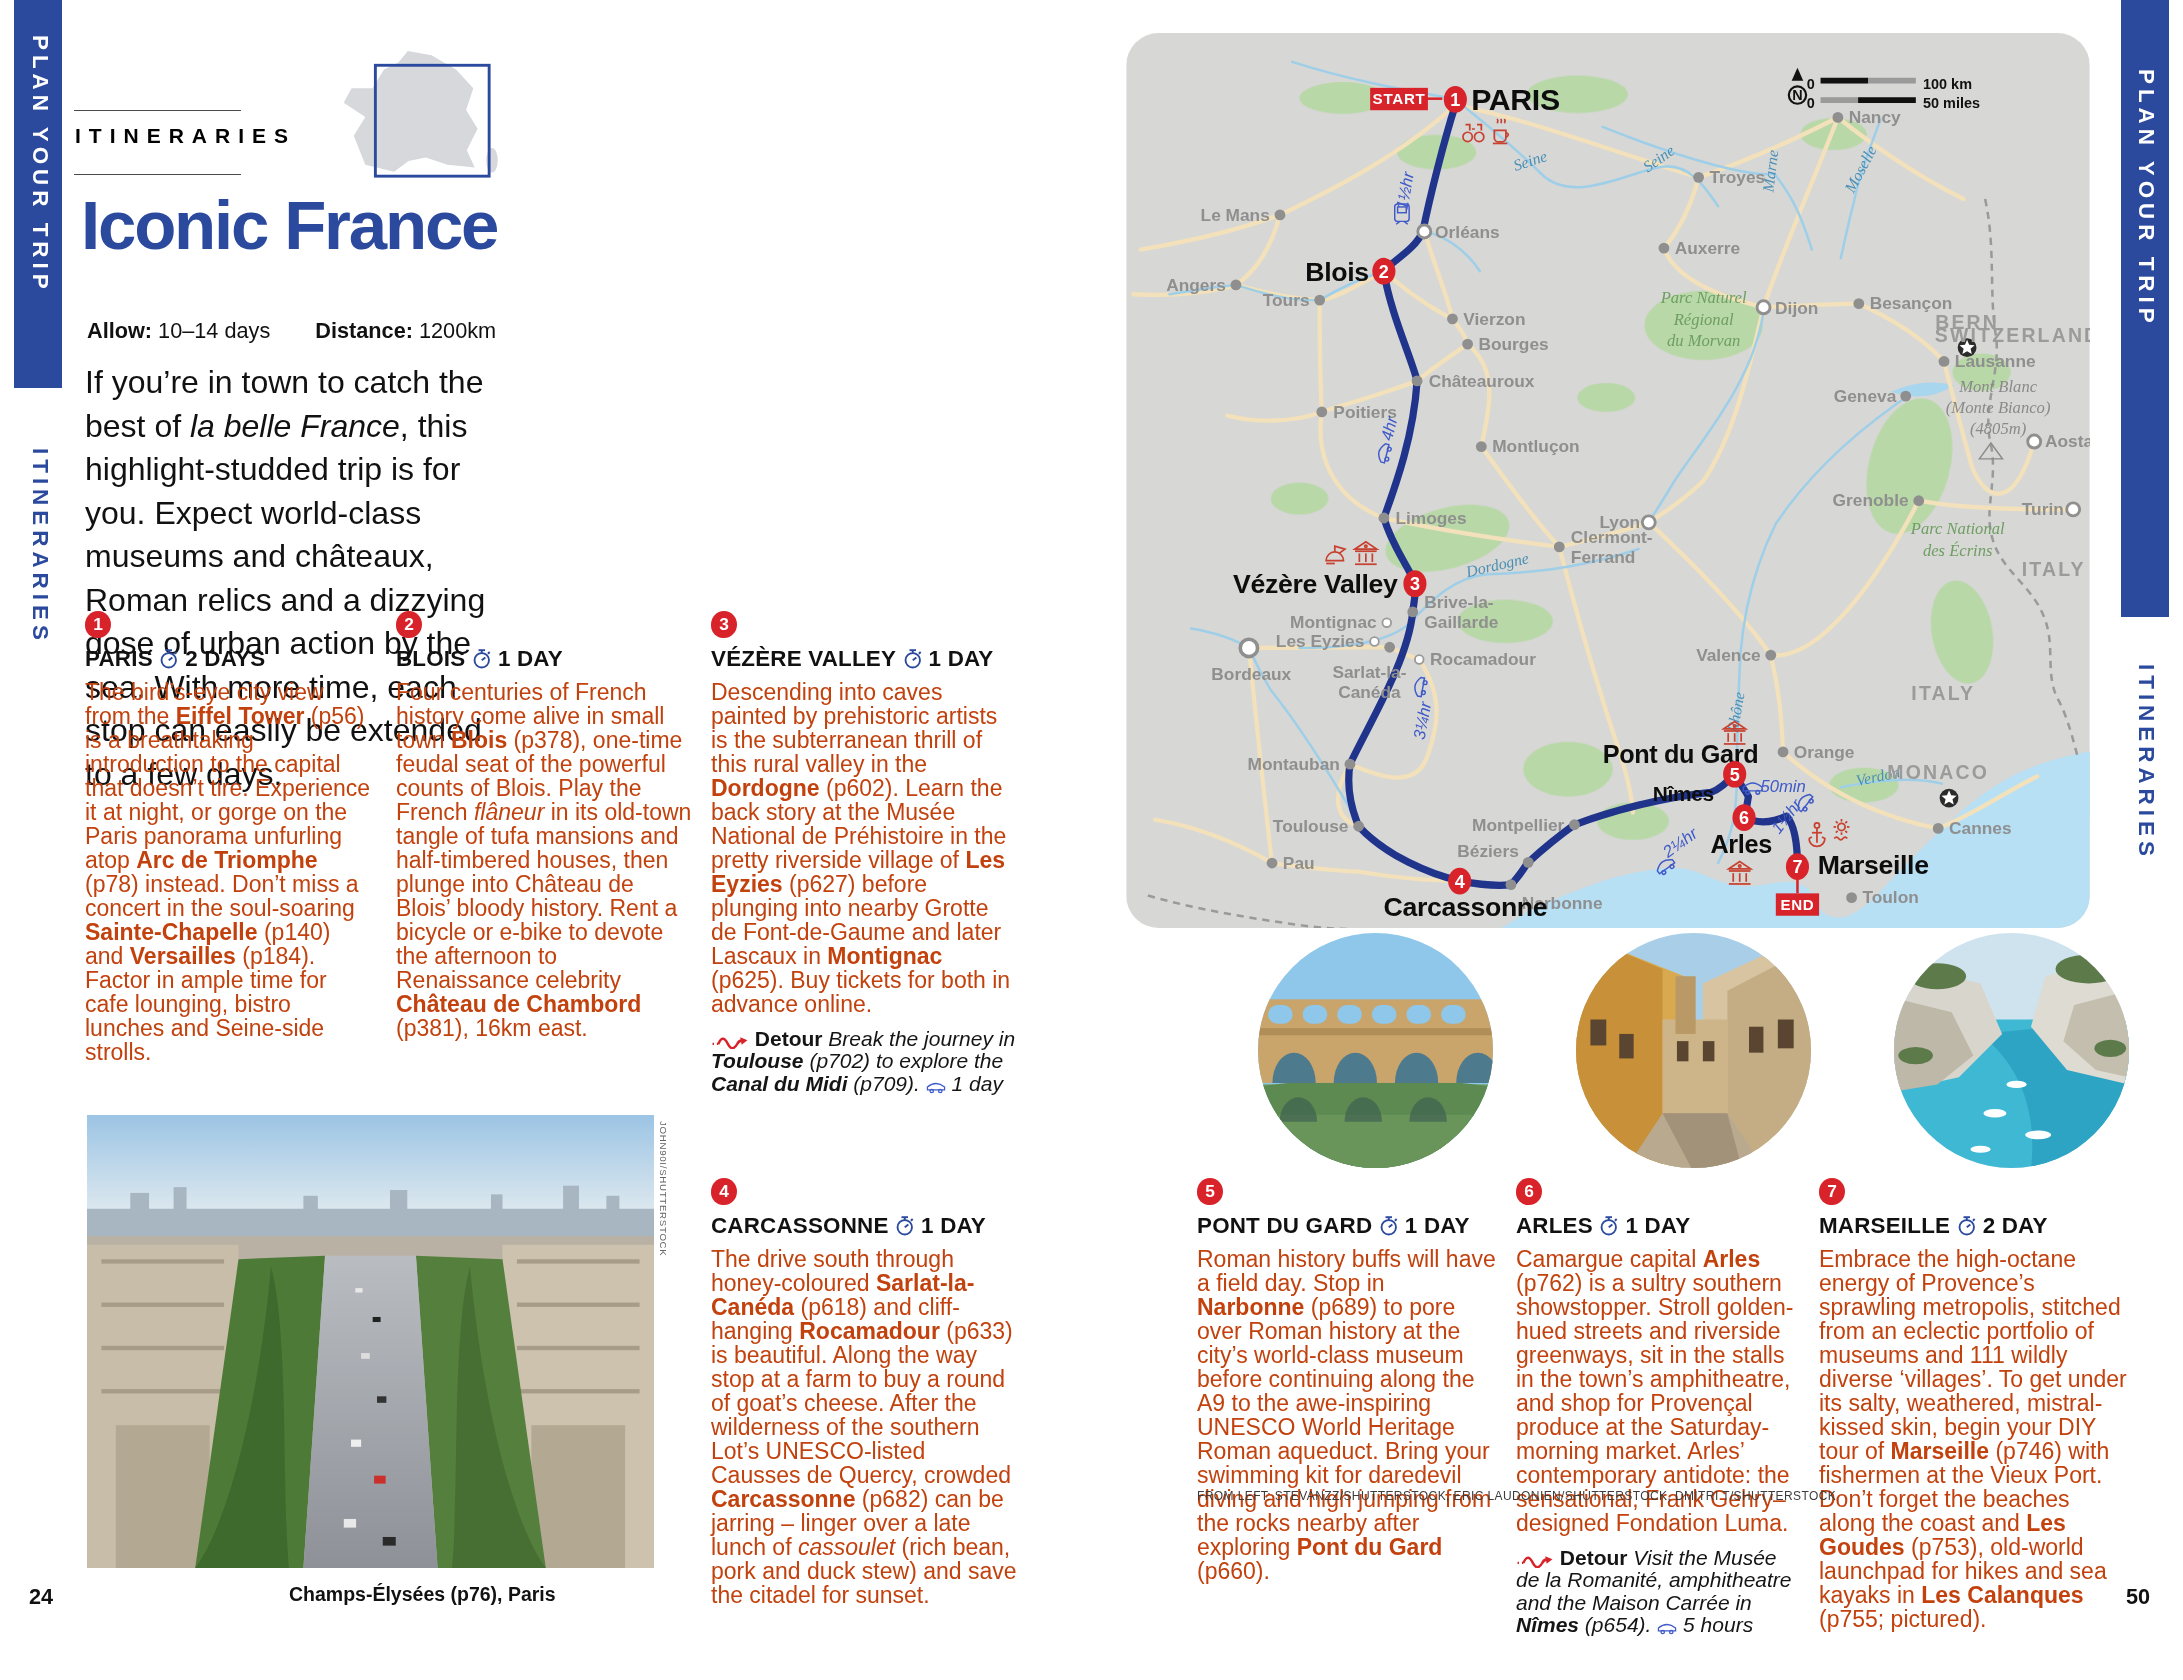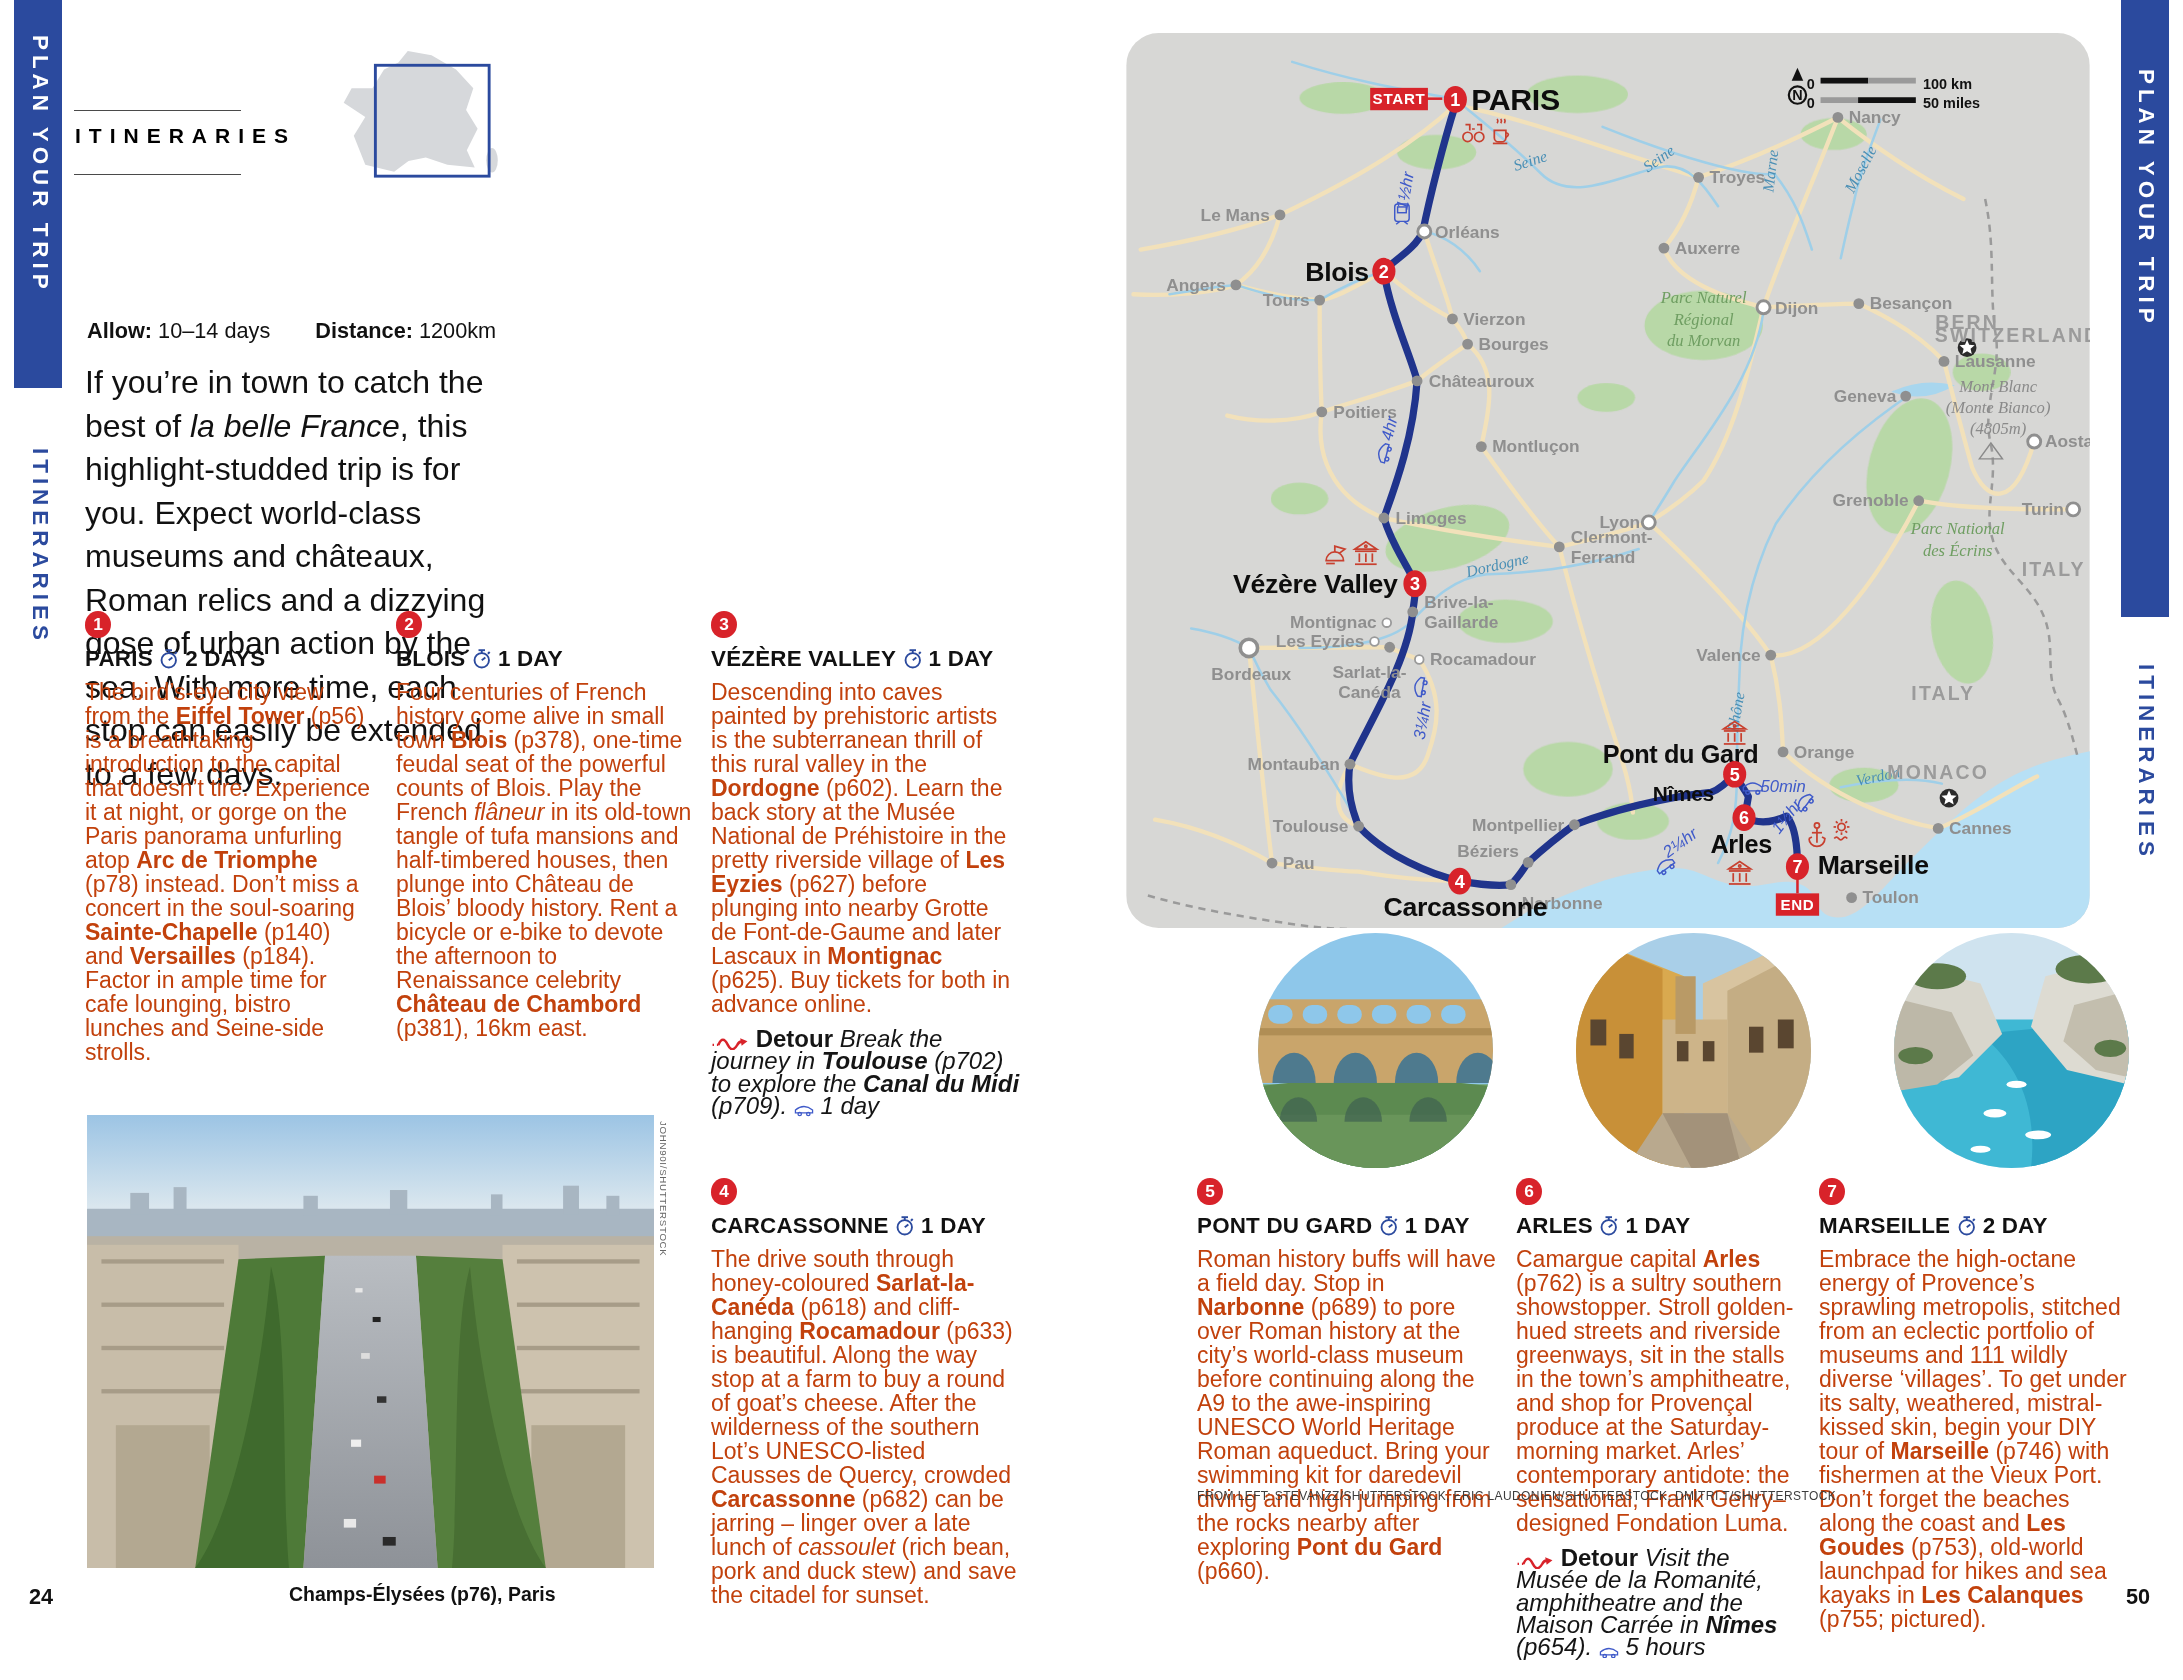--- a/index.html
+++ b/index.html
@@ -32,21 +32,21 @@
   .stop5{left:1197px;top:1178px;width:299px}
   .stop6{left:1516px;top:1178px;width:287px}
   .stop7{left:1819px;top:1178px;width:313px}
   .stop-num{width:26px;height:27.4px;border-radius:50% 50% 50% 46%;background:#d8232a;color:#fff;
             font-weight:bold;font-size:17.3px;display:flex;align-items:center;justify-content:center;margin-bottom:7.2px}
   .stop-title{font-weight:bold;font-size:22.4px;letter-spacing:0.2px;display:flex;align-items:center;gap:6.5px;margin-bottom:8.7px;white-space:nowrap}
   .stop-title .dur{font-weight:bold}
   .stop-body{font-size:23px;line-height:24px;color:#c2410c}
   .stop-body b{font-weight:bold}
   .stop-body i{font-style:italic}
-  .detour{font-size:24px;line-height:22.4px;margin-top:11.6px;color:#151515}
+  .detour{font-size:21px;line-height:22.4px;margin-top:11.6px;color:#151515}
   .detour .dlabel{font-weight:bold;font-style:normal}
   .detour i{font-style:italic}
   .detour b{font-weight:bold;font-style:italic}
   .detour svg{vertical-align:-2.9px}
 
   .pagenum{position:absolute;font-weight:bold;font-size:21.7px;color:#111}
   .caption{position:absolute;font-weight:bold;font-size:19.5px;color:#111;text-align:left}
   .vcredit{position:absolute;writing-mode:vertical-rl;font-size:9.7px;color:#666;letter-spacing:0.7px}
   .credit-line{position:absolute;font-size:12px;letter-spacing:0.4px;color:#3c3c3c}
 
@@ -71,20 +71,21 @@
   <div class="vband-text" style="left:27px;top:35px">PLAN YOUR TRIP</div>
   <div class="vitin" style="left:27px;top:448px">ITINERARIES</div>
 
   <div class="vband" style="left:2121px;top:0;width:48px;height:617px"></div>
   <div class="vband-text" style="left:2133px;top:69px">PLAN YOUR TRIP</div>
   <div class="vitin" style="left:2133px;top:664px">ITINERARIES</div>
 
   <div class="rule" style="left:74px;top:110px;width:167px"></div>
   <div class="eyebrow" style="left:75px;top:124px">ITINERARIES</div>
   <div class="rule" style="left:74px;top:174px;width:167px"></div>
+  <div class="big-title" style="left:81px;top:186px">Iconic France</div>
 
   <svg class="abs" style="left:339px;top:48px" width="175" height="144" viewBox="0 0 242 200">
     <path d="M95,4 L128,10 L162,30 L186,56 L176,86 L192,112 L177,142 L188,166 L150,162 L120,152 L96,157
              L76,172 L36,162 L20,122 L36,96 L6,76 L17,56 L46,56 L62,30 L82,20 Z" fill="#d6d8db"></path>
     <ellipse cx="212" cy="156" rx="8" ry="17" fill="#d6d8db"></ellipse>
     <rect x="50" y="24" width="158" height="154" fill="none" stroke="#2b4a9e" stroke-width="4"></rect>
   </svg>
 
   <div class="allow-line" style="left:87px;top:318px">
     <b>Allow:</b>

